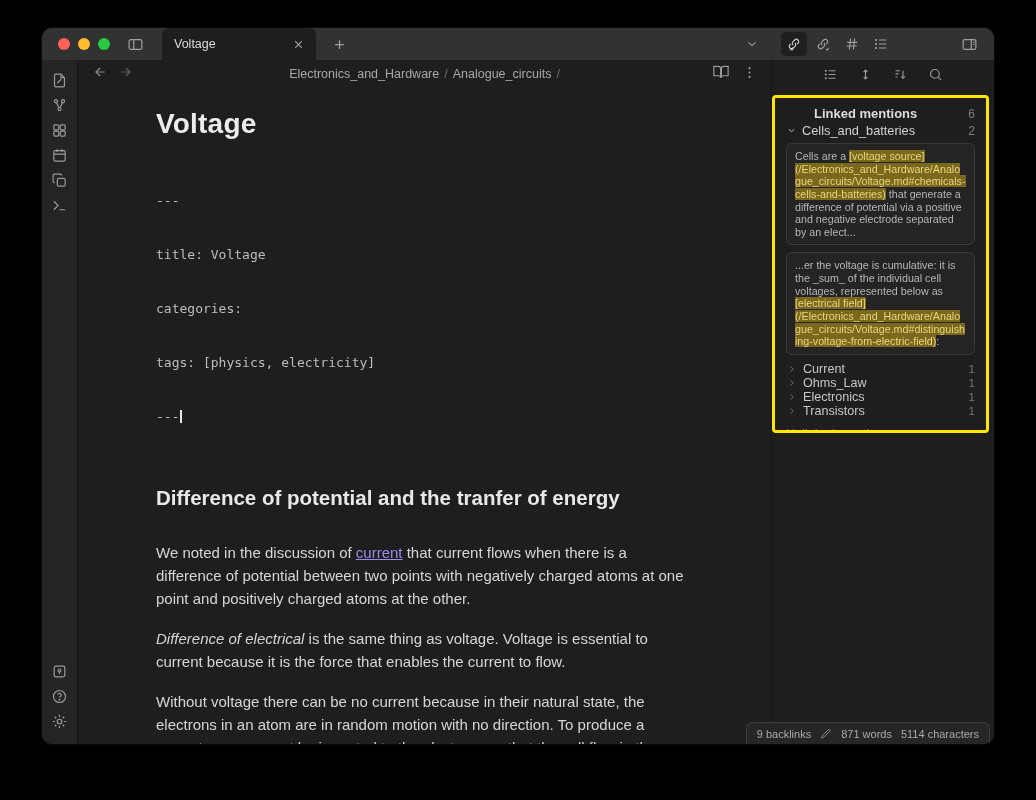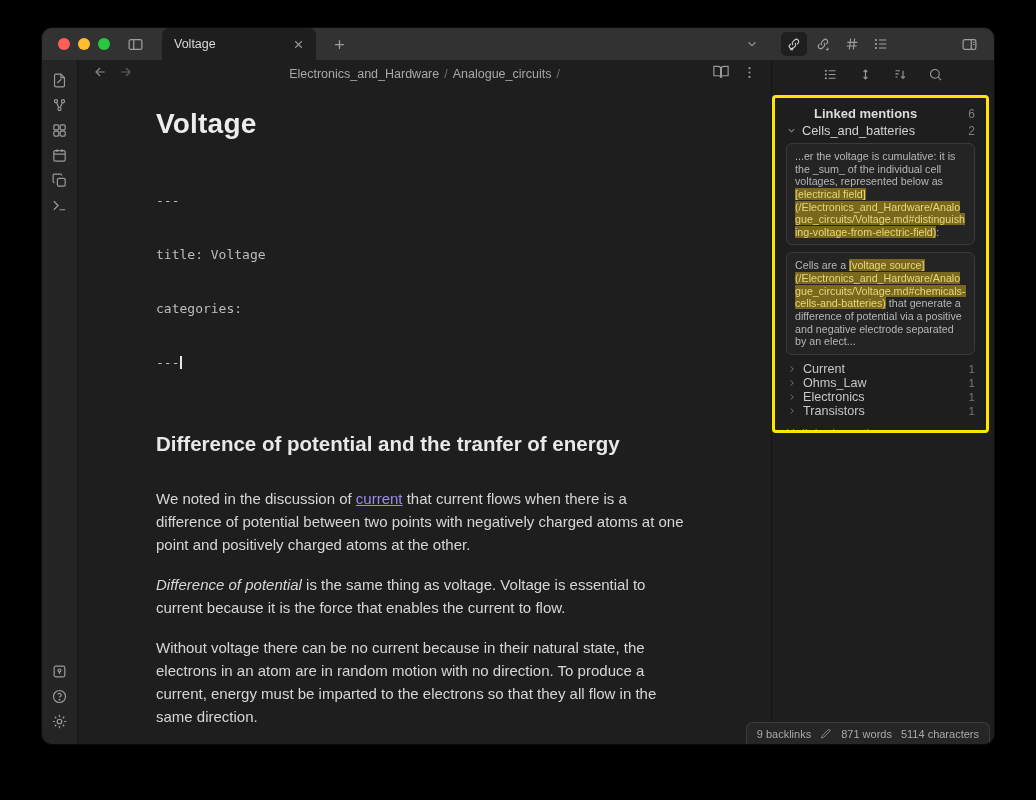--- a/index.html
+++ b/index.html
@@ -290,25 +290,26 @@
         </div>
       </div>
 
       <div class="editor-scroll">
         <div class="doc">
           <h1>Voltage</h1>
           <div class="frontmatter">
             <div>---</div>
             <div>title: Voltage</div>
             <div>categories:</div>
+            <div>tags: [physics, electricity]</div>
             <div><span>---</span><span class="caret"></span></div>
           </div>
           <h2>Difference of potential and the tranfer of energy</h2>
           <p><span class="seg-plain">We noted in the discussion of </span><span class="seg-link">current</span><span class="seg-plain"> that current flows when there is a difference of potential between two points with negatively charged atoms at one point and positively charged atoms at the other.</span></p>
-          <p><span class="seg-italic">Difference of potential</span><span class="seg-plain"> is the same thing as voltage. Voltage is essential to current because it is the force that enables the current to flow.</span></p>
+          <p><span class="seg-italic">Difference of electrical</span><span class="seg-plain"> is the same thing as voltage. Voltage is essential to current because it is the force that enables the current to flow.</span></p>
           <p><span class="seg-plain">Without voltage there can be no current because in their natural state, the electrons in an atom are in random motion with no direction. To produce a current, energy must be imparted to the electrons so that they all flow in the same direction.</span></p>
 
         </div>
       </div>
     </div>
 
     <div class="right-panel">
       <div class="panel-header">
         <span class="ph-icon">
           <svg width="15" height="15" viewBox="0 0 24 24" fill="none" stroke="currentColor" stroke-width="1.8">
@@ -351,22 +352,22 @@
         </div>
         <div class="lm-group">
           <span class="chev">
             <svg width="11" height="11" viewBox="0 0 24 24" fill="none" stroke="currentColor" stroke-width="2.2">
                 <polyline points="6 9 12 15 18 9"></polyline>
               </svg>
           </span>
           <span class="lm-group-label">Cells_and_batteries</span>
           <span class="lm-count">2</span>
         </div>
+        <div class="mention-card"><span class="seg-plain">Cells are a </span><span class="seg-highlight">[voltage source](/Electronics_and_Hardware/Analogue_circuits/Voltage.md#chemicals-cells-and-batteries)</span><span class="seg-plain"> that generate a difference of potential via a positive and negative electrode separated by an elect...</span></div>
         <div class="mention-card"><span class="seg-plain">...er the voltage is cumulative: it is the _sum_ of the individual cell voltages, represented below as </span><span class="seg-highlight">[electrical field](/Electronics_and_Hardware/Analogue_circuits/Voltage.md#distinguishing-voltage-from-electric-field)</span><span class="seg-plain">:</span></div>
-        <div class="mention-card"><span class="seg-plain">Cells are a </span><span class="seg-highlight">[voltage source](/Electronics_and_Hardware/Analogue_circuits/Voltage.md#chemicals-cells-and-batteries)</span><span class="seg-plain"> that generate a difference of potential via a positive and negative electrode separated by an elect...</span></div>
         <div class="lm-item">
           <span class="chev">
               <svg width="10" height="10" viewBox="0 0 24 24" fill="none" stroke="currentColor" stroke-width="2.2">
                 <polyline points="9 6 15 12 9 18"></polyline>
               </svg>
             </span>
           <span class="lm-item-label">Current</span>
           <span class="lm-item-count">1</span>
         </div>
         <div class="lm-item">

